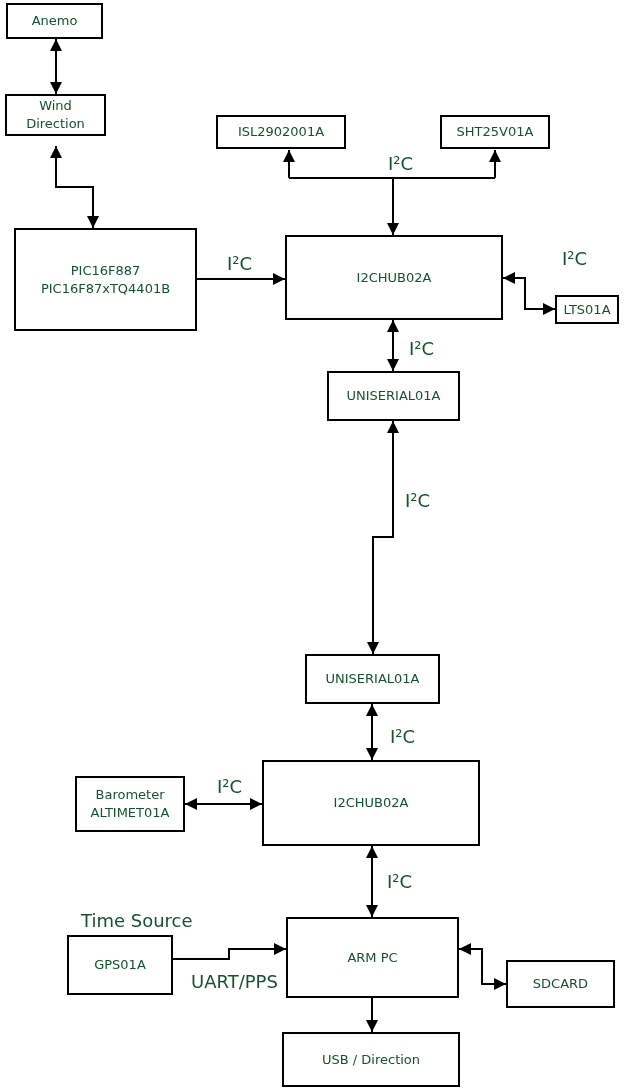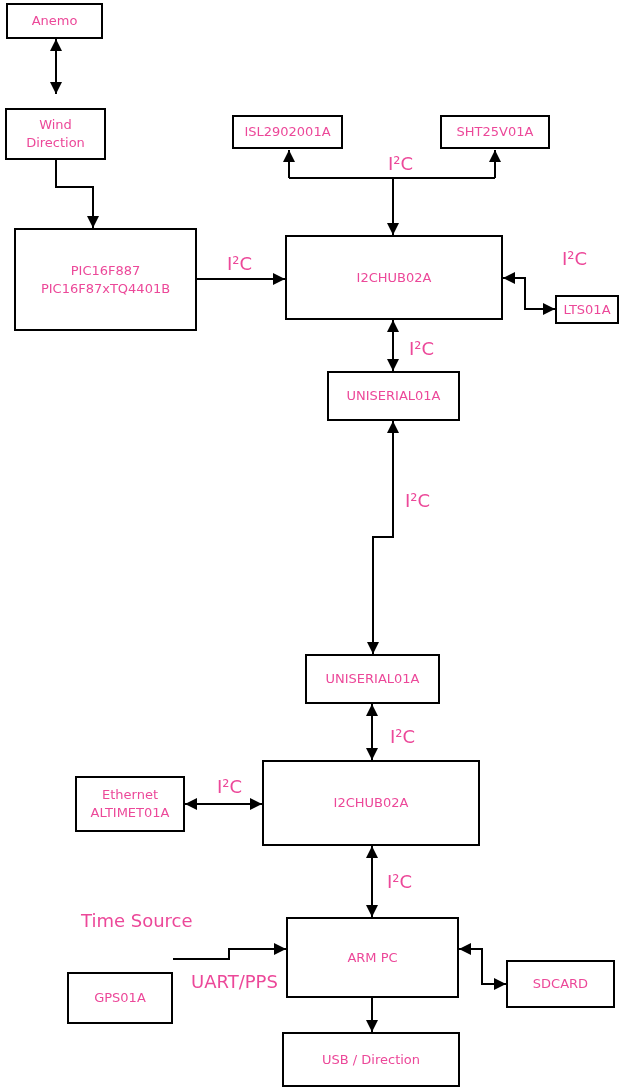--- a/index.html
+++ b/index.html
@@ -2,21 +2,21 @@
 <html><head>
 <meta charset="utf-8">
 <style>
   html, body { margin: 0; padding: 0; background: #ffffff; }
   .canvas {
     position: relative;
     width: 640px;
     height: 1089px;
     background: #ffffff;
     font-family: "DejaVu Sans", "Liberation Sans", sans-serif;
-    color: #ec4899;
+    color: #14532d;
     overflow: hidden;
   }
   .wires {
     position: absolute;
     left: 0; top: 0;
     width: 640px; height: 1089px;
   }
   .node {
     position: absolute;
     box-sizing: border-box;
@@ -77,31 +77,31 @@
       <path d="M 459 949 H 482 V 984 H 506" marker-start="url(#arr)" marker-end="url(#arr)"></path>
 
       <path d="M 372 981 V 1032" marker-start="url(#arr)" marker-end="url(#arr)"></path>
     </g>
   </svg>
 
   <div class="node" style="left:6px; top:3px; width:97px; height:36px">
     <span>Anemo</span>
   </div>
 
-  <div class="node" style="left:5px; top:108px; width:101px; height:52px">
+  <div class="node" style="left:5px; top:94px; width:101px; height:42px">
     <span>Wind
 Direction</span>
   </div>
 
   <div class="node" style="left:14px; top:228px; width:183px; height:103px">
     <span>PIC16F887
 PIC16F87xTQ4401B</span>
   </div>
 
-  <div class="node" style="left:232px; top:115px; width:111px; height:34px">
+  <div class="node" style="left:216px; top:115px; width:130px; height:34px">
     <span>ISL2902001A</span>
   </div>
 
   <div class="node" style="left:440px; top:115px; width:110px; height:34px">
     <span>SHT25V01A</span>
   </div>
 
   <div class="node" style="left:285px; top:235px; width:218px; height:85px">
     <span>I2CHUB02A</span>
   </div>
@@ -116,25 +116,25 @@
 
   <div class="node" style="left:305px; top:654px; width:135px; height:50px">
     <span>UNISERIAL01A</span>
   </div>
 
   <div class="node" style="left:262px; top:760px; width:218px; height:86px">
     <span>I2CHUB02A</span>
   </div>
 
   <div class="node" style="left:75px; top:776px; width:110px; height:56px">
-    <span>Ethernet
+    <span>Barometer
 ALTIMET01A</span>
   </div>
 
-  <div class="node" style="left:67px; top:972px; width:106px; height:52px">
+  <div class="node" style="left:67px; top:935px; width:106px; height:60px">
     <span>GPS01A</span>
   </div>
 
   <div class="node" style="left:286px; top:917px; width:173px; height:81px">
     <span>ARM PC</span>
   </div>
 
   <div class="node" style="left:506px; top:960px; width:109px; height:48px">
     <span>SDCARD</span>
   </div>

